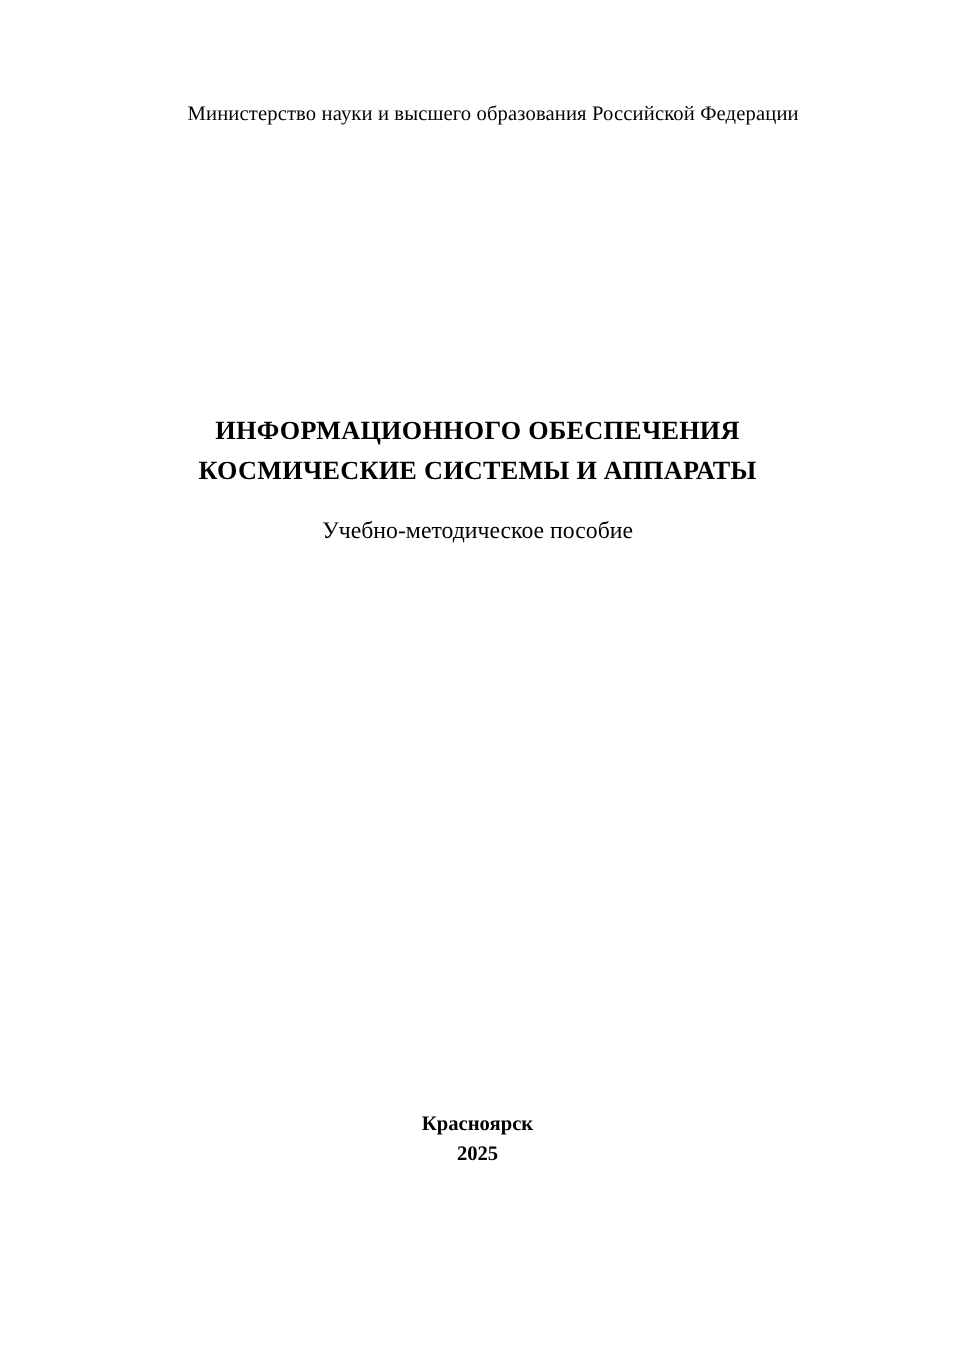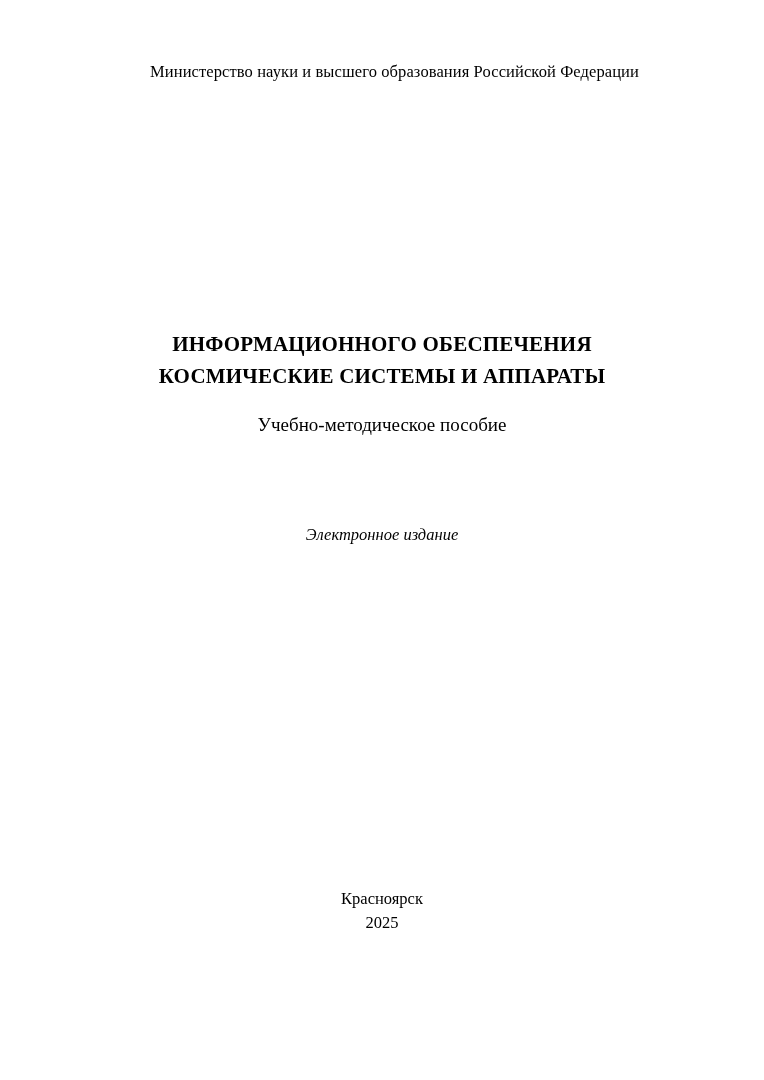--- a/index.html
+++ b/index.html
@@ -23,21 +23,21 @@
     right: 0;
     text-align: center;
   }
   .line {
     display: block;
     white-space: nowrap;
   }
 
   
   .publisher {
-    top: 60px;
+    top: 79px;
     padding-left: 25px;
   }
   .publisher .line {
     font-size: 16.5px;
     line-height: 24px;
     letter-spacing: 0.1px;
   }
 
   
   .doc-title {
@@ -69,42 +69,40 @@
     line-height: 24px;
   }
 
   
   .imprint {
     top: 887px;
   }
   .imprint .line {
     font-size: 16.5px;
     line-height: 24px;
+    font-weight: bold;
   }
 </style>
 </head>
 <body>
 
 <div class="page">
 
   <div class="block publisher">
     <span class="line">Министерство науки и высшего образования Российской Федерации</span>
   </div>
 
   <div class="block doc-title">
     <span class="line">ИНФОРМАЦИОННОГО ОБЕСПЕЧЕНИЯ</span>
     <span class="line">КОСМИЧЕСКИЕ СИСТЕМЫ И АППАРАТЫ</span>
   </div>
 
   <div class="block doc-subtitle">
     <span class="line">Учебно-методическое пособие</span>
   </div>
 
-  <div class="block edition">
-    <span class="line">Электронное издание</span>
-  </div>
 
   <div class="block imprint">
     <span class="line">Красноярск</span>
     <span class="line">2025</span>
   </div>
 
 </div>
 
 </body></html>

